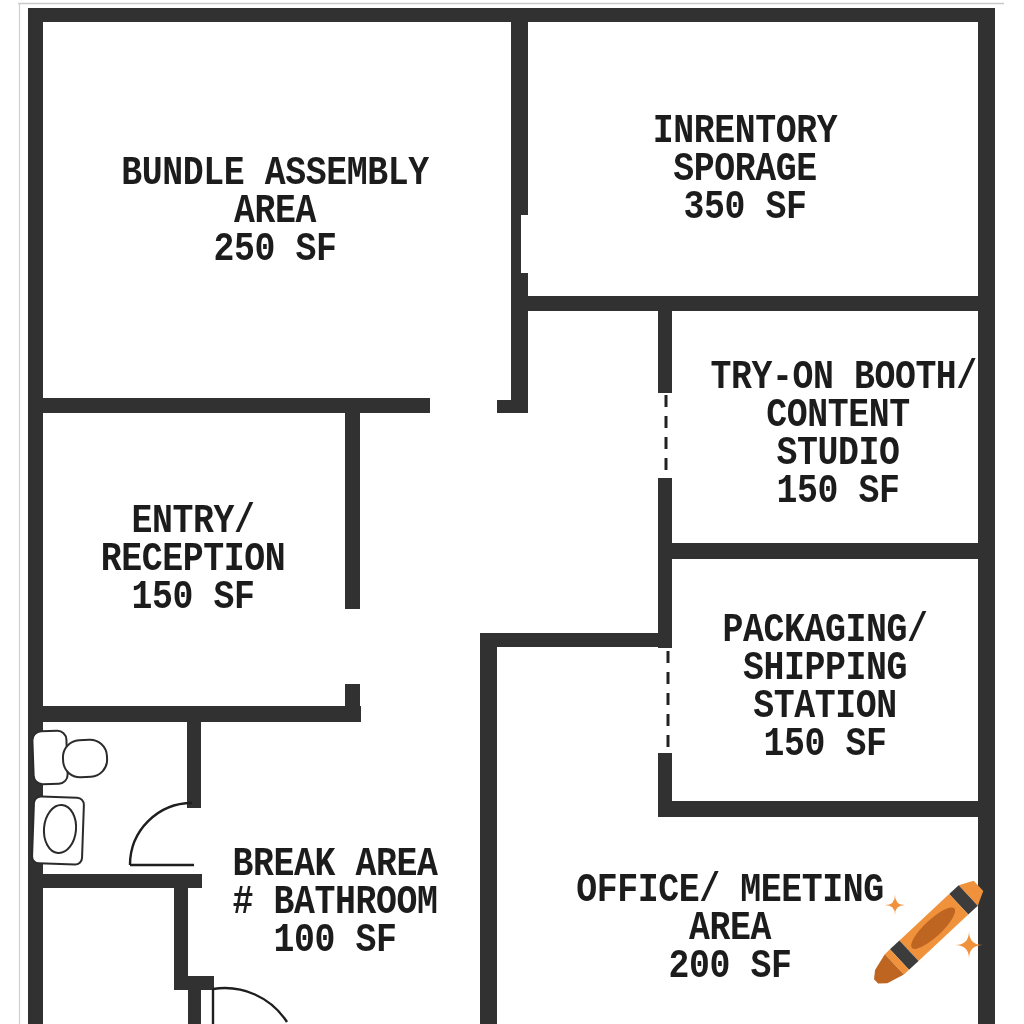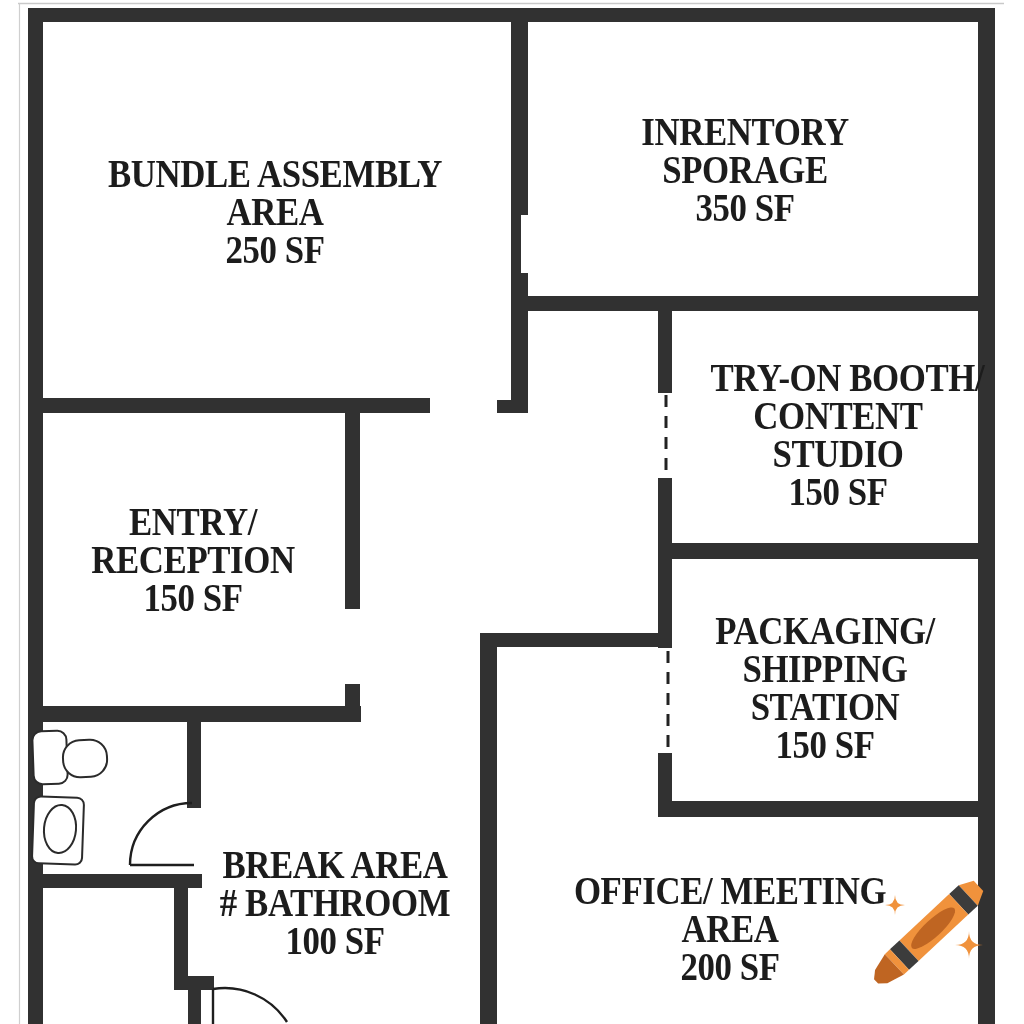--- a/index.html
+++ b/index.html
@@ -7,21 +7,21 @@
     --text:#1c1c1c;
     --bg:#ffffff;
     --thin:#c6c6c6;
   }
   html,body{margin:0;padding:0;background:var(--bg);}
   .plan{
     position:relative;
     width:1024px;height:1024px;
     background:var(--bg);
     overflow:hidden;
-    font-family:Liberation Serif, serif;
+    font-family:Liberation Mono, monospace;
   }
   .wall{position:absolute;background:var(--wall);}
   .wall-notch{position:absolute;background:var(--bg);}
   .room-label{
     position:absolute;
     text-align:center;
     font-weight:bold;
     font-size:41px;
     line-height:38px;
     letter-spacing:-0.5px;

